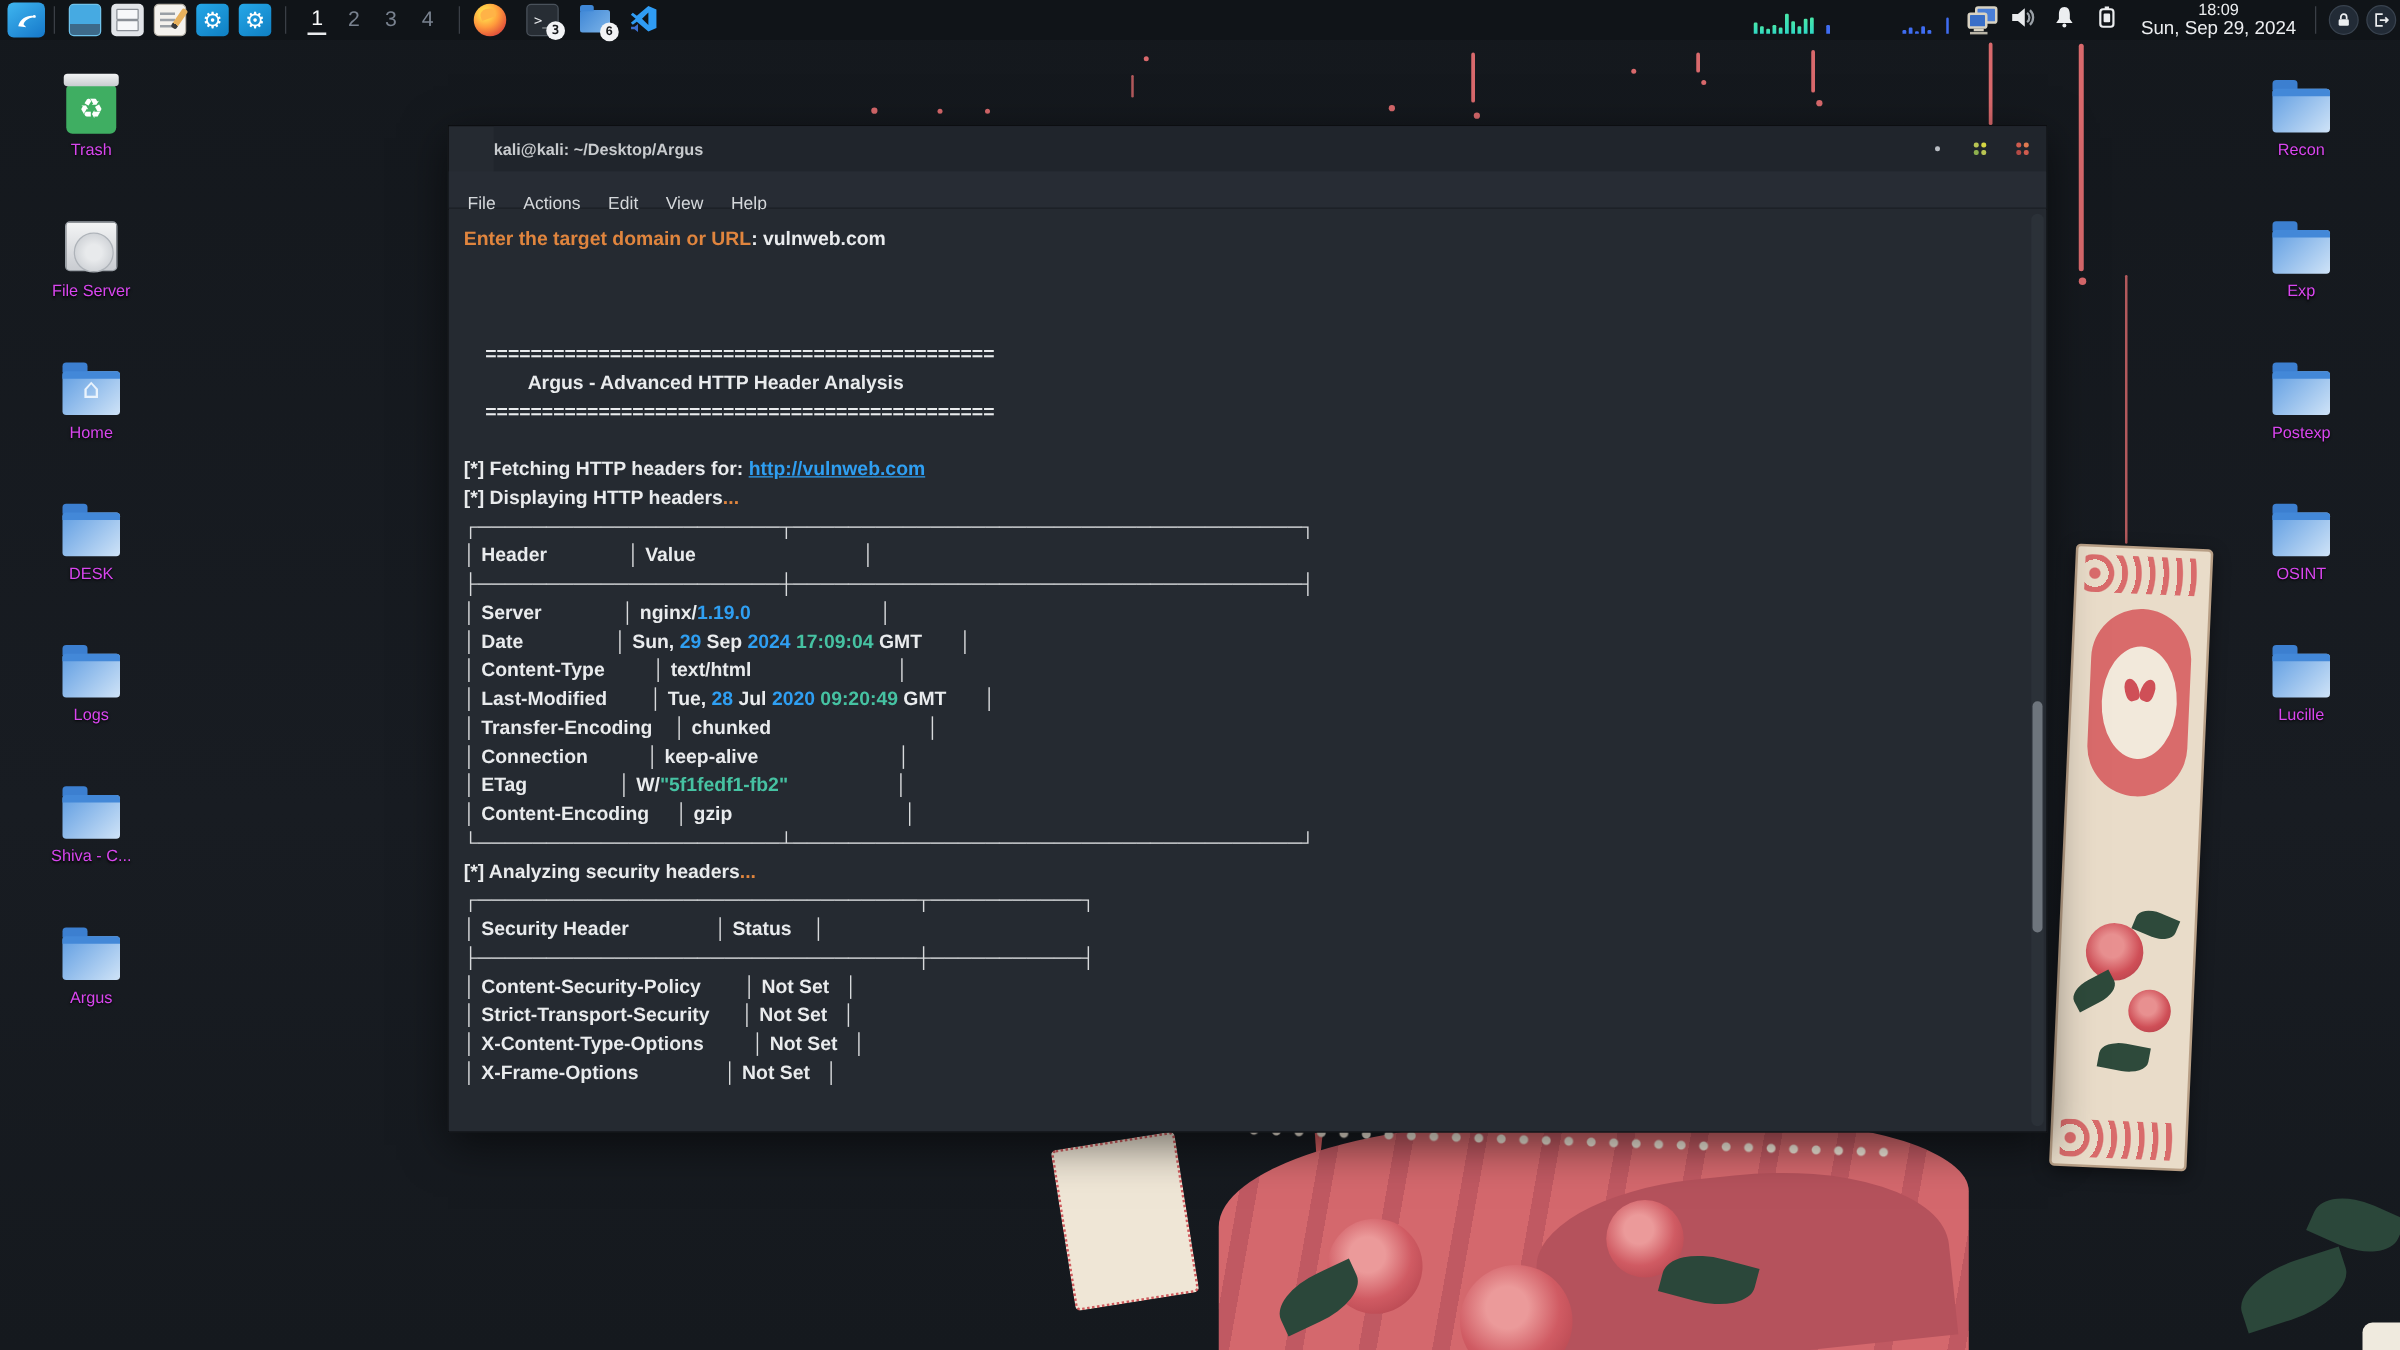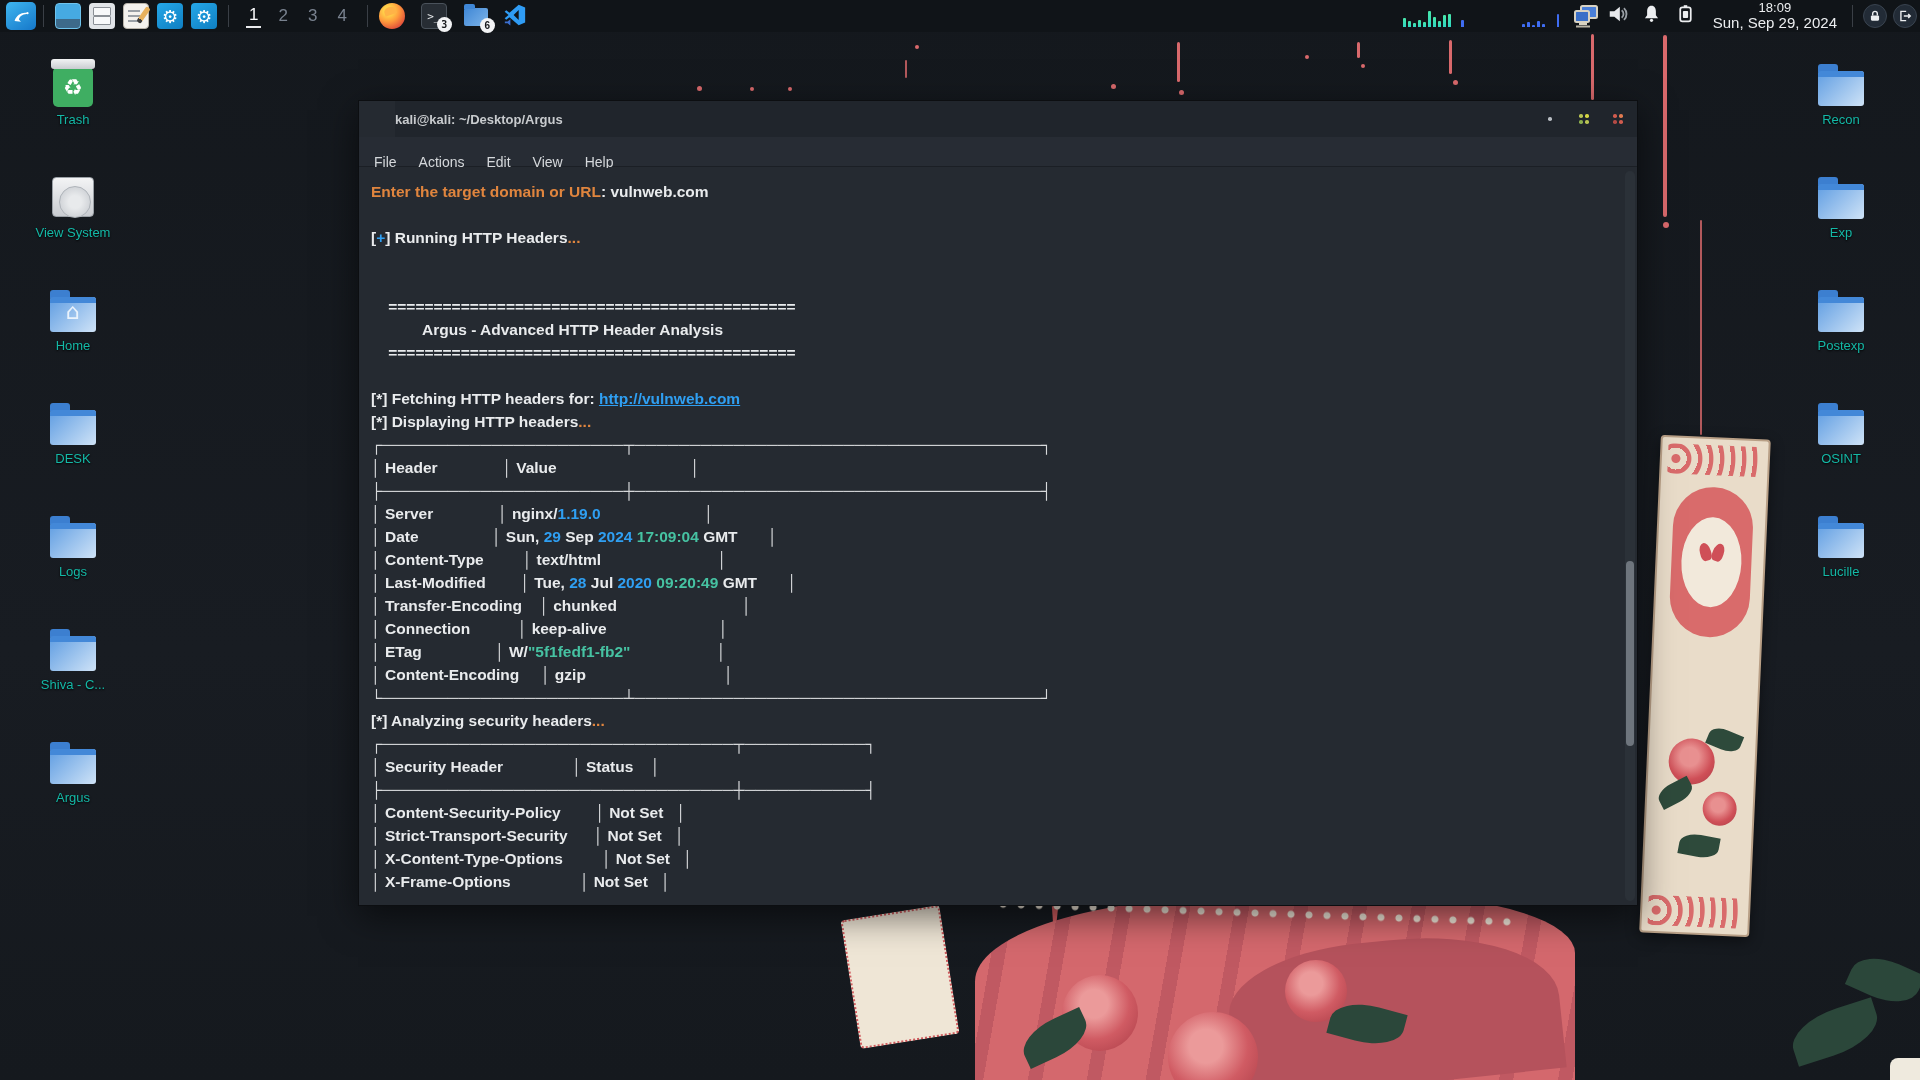--- a/index.html
+++ b/index.html
@@ -87,21 +87,21 @@
   .clock .d { font-size:15px; }
   .tray-circle { width:24px; height:24px; border-radius:50%; background:#222b36; border:1px solid #39434f;
     display:flex; align-items:center; justify-content:center; margin:0 3px; }
 
   
   .icon-col { position:absolute; top:52px; display:flex; flex-direction:column; z-index:5; }
   #left-icons { left:8px; width:130px; }
   #right-icons { left:1776px; width:130px; }
   .dicon { height:113px; display:flex; flex-direction:column; align-items:center; cursor:pointer; }
   .dicon-art { width:48px; height:48px; margin-top:8px; position:relative; display:flex; align-items:center; justify-content:center; }
-  .dicon-label { margin-top:4px; font-size:13px; color:#14b8a6; text-shadow:0 1px 2px #000; white-space:nowrap; }
+  .dicon-label { margin-top:4px; font-size:13px; color:#d946ef; text-shadow:0 1px 2px #000; white-space:nowrap; }
   .fold { width:46px; height:35px; background:linear-gradient(135deg,#5f9de2 0%,#cfe3f7 100%);
     border-radius:3px; position:relative; margin-top:8px; }
   .fold:before { content:""; position:absolute; left:0; top:-7px; width:20px; height:8px;
     background:#3c7fd0; border-radius:3px 3px 0 0; }
   .fold:after { content:""; position:absolute; left:0; top:0px; width:100%; height:6px;
     background:#4388d8; border-radius:3px 3px 0 0; }
   .home-glyph { position:absolute; left:0; top:2px; width:100%; text-align:center; color:#eaf3fc;
     font-size:22px; font-family:"DejaVu Sans",sans-serif; z-index:2; }
   .trash-art { width:40px; height:40px; background:#3fae62; border-radius:5px; position:relative; margin-top:6px;
     display:flex; align-items:center; justify-content:center; color:#fff; font-size:22px;
@@ -192,21 +192,21 @@
     <div class="dicon-art">
         <div class="trash-art">♻</div>
       </div>
     <div class="dicon-label">Trash</div>
   </div>
 
   <div class="dicon">
     <div class="dicon-art">
         <div class="drive-art"></div>
       </div>
-    <div class="dicon-label">View System</div>
+    <div class="dicon-label">File Server</div>
   </div>
 
   <div class="dicon">
     <div class="dicon-art">
         <div class="fold">
           <div class="home-glyph">⌂</div>
         </div>
       </div>
     <div class="dicon-label">Home</div>
   </div>
@@ -408,21 +408,20 @@
   <div id="menubar">
       <span>File</span>
       <span>Actions</span>
       <span>Edit</span>
       <span>View</span>
       <span>Help</span>
     </div>
   <div id="term">
       <div class="tline"><span class="c-o">Enter the target domain or URL</span><span class="c-w">: vulnweb.com</span></div>
       <div class="tline">&nbsp;</div>
-      <div class="tline"><span class="c-w">[</span><span class="c-b">+</span><span class="c-w">] Running HTTP Headers</span><span class="c-o">...</span></div>
       <div class="tline">&nbsp;</div>
       <div class="tline">&nbsp;</div>
       <div class="tline"><span class="c-w">    =============================================</span></div>
       <div class="tline"><span class="c-w">            Argus - Advanced HTTP Header Analysis</span></div>
       <div class="tline"><span class="c-w">    =============================================</span></div>
       <div class="tline">&nbsp;</div>
       <div class="tline"><span class="c-w">[*] Fetching HTTP headers for: </span><span class="c-l">http://vulnweb.com</span></div>
       <div class="tline"><span class="c-w">[*] Displaying HTTP headers</span><span class="c-o">...</span></div>
       <div class="tline"><span class="c-d">┌──────────────────────┬─────────────────────────────────────┐</span></div>
       <div class="tline"><span class="c-d">│ </span><span class="c-w">Header              </span><span class="c-d"> │ </span><span class="c-w">Value                              </span><span class="c-d"> │</span></div>

